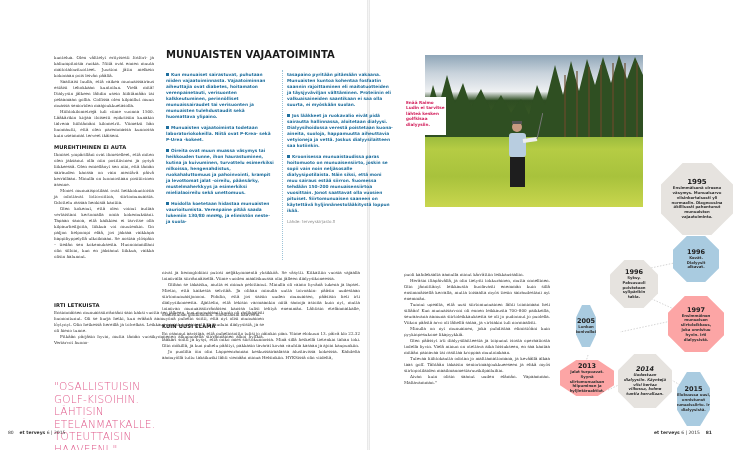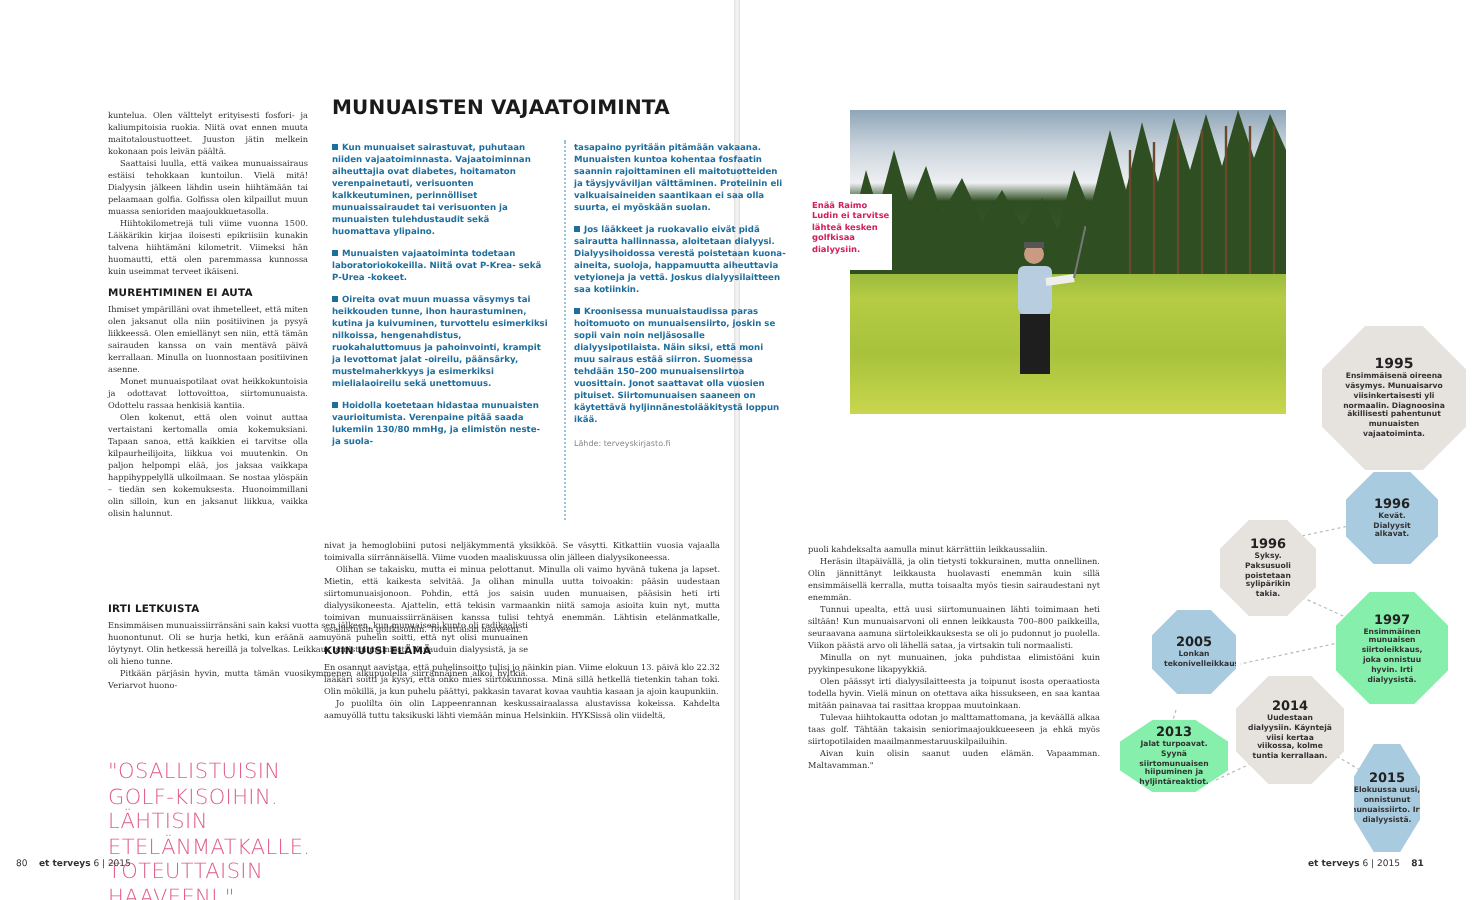--- a/index.html
+++ b/index.html
@@ -24,21 +24,21 @@
   .photo{position:absolute;left:425px;top:55px;width:218px;height:152px;overflow:hidden;
     background:linear-gradient(to bottom,#8fa6b8 0%,#c9d3dc 12%,#eef0f2 24%,#2e4d22 30%,#3c5c26 44%,#8fb43a 50%,#b5cc44 62%,#a8c23c 80%,#c9d64e 100%);}
   .photo .trees{position:absolute;left:0;top:0;width:218px;height:82px;}
   .photo .golfer{position:absolute;left:78px;top:58px;width:40px;height:100px;}
   .photo-caption{position:absolute;left:400px;top:97px;width:46px;height:38px;background:#fff;font-family:"DejaVu Sans",sans-serif;font-size:4.2px;line-height:5.4px;color:#d2205c;font-weight:bold;padding:3px 0 0 6px;box-sizing:border-box;}
   .octo{position:absolute;display:flex;flex-direction:column;align-items:center;justify-content:center;text-align:center;font-family:"DejaVu Sans",sans-serif;clip-path:polygon(30% 0,70% 0,100% 30%,100% 70%,70% 100%,30% 100%,0 70%,0 30%);}
   .octo .yr{font-weight:bold;color:#222;}
   .octo .tx{font-weight:bold;color:#333;}
   .grey{background:#e6e3df;}
   .blue{background:#a9cbe0;}
-  .pink{background:#86efac;}
+  .pink{background:#fca5a5;}
   svg.lines{position:absolute;left:0;top:0;}
 </style>
 </head>
 <body>
 
 <div class="page left"></div>
 <div class="page right"></div>
 <div class="gutter"></div>
 
 <div class="col" style="left:54px;top:55px;width:100px;">
@@ -143,25 +143,25 @@
   <div class="tx" style="font-size:3.8px;line-height:4.8px;width:24px;">Kevät. Dialyysit alkavat.</div>
 </div>
 <div class="octo grey" style="left:610px;top:260px;width:48px;height:48px;">
   <div class="yr" style="font-size:6.5px;">1996</div>
   <div class="tx" style="font-size:3.8px;line-height:4.8px;width:34px;">Syksy. Paksusuoli poistetaan sylipärikin takia.</div>
 </div>
 <div class="octo pink" style="left:668px;top:296px;width:56px;height:56px;">
   <div class="yr" style="font-size:6.5px;">1997</div>
   <div class="tx" style="font-size:3.8px;line-height:4.8px;width:40px;">Ensimmäinen munuaisen siirtoleikkaus, joka onnistuu hyvin. Irti dialyysistä.</div>
 </div>
-<div class="octo blue" style="left:576px;top:305px;width:42px;height:42px;">
+<div class="octo blue" style="left:576px;top:305px;width:20px;height:42px;">
   <div class="yr" style="font-size:6.5px;">2005</div>
   <div class="tx" style="font-size:3.8px;line-height:4.8px;width:30px;">Lonkan tekonivelleikkaus.</div>
 </div>
-<div class="octo grey" style="left:618px;top:338px;width:54px;height:54px;">
+<div class="octo grey" style="left:618px;top:354px;width:54px;height:54px;font-style:italic;">
   <div class="yr" style="font-size:6.5px;">2014</div>
   <div class="tx" style="font-size:3.8px;line-height:4.8px;width:42px;">Uudestaan dialyysiin. Käyntejä viisi kertaa viikossa, kolme tuntia kerrallaan.</div>
 </div>
 <div class="octo pink" style="left:560px;top:360px;width:54px;height:36px;">
   <div class="yr" style="font-size:6.5px;">2013</div>
   <div class="tx" style="font-size:3.8px;line-height:4.8px;width:40px;">Jalat turpoavat. Syynä siirtomunuaisen hiipuminen ja hyljintäreaktiot.</div>
 </div>
 <div class="octo blue" style="left:677px;top:372px;width:33px;height:54px;">
   <div class="yr" style="font-size:6.5px;">2015</div>
   <div class="tx" style="font-size:3.8px;line-height:4.8px;width:40px;">Elokuussa uusi, onnistunut munuaissiirto. Irti dialyysistä.</div>

